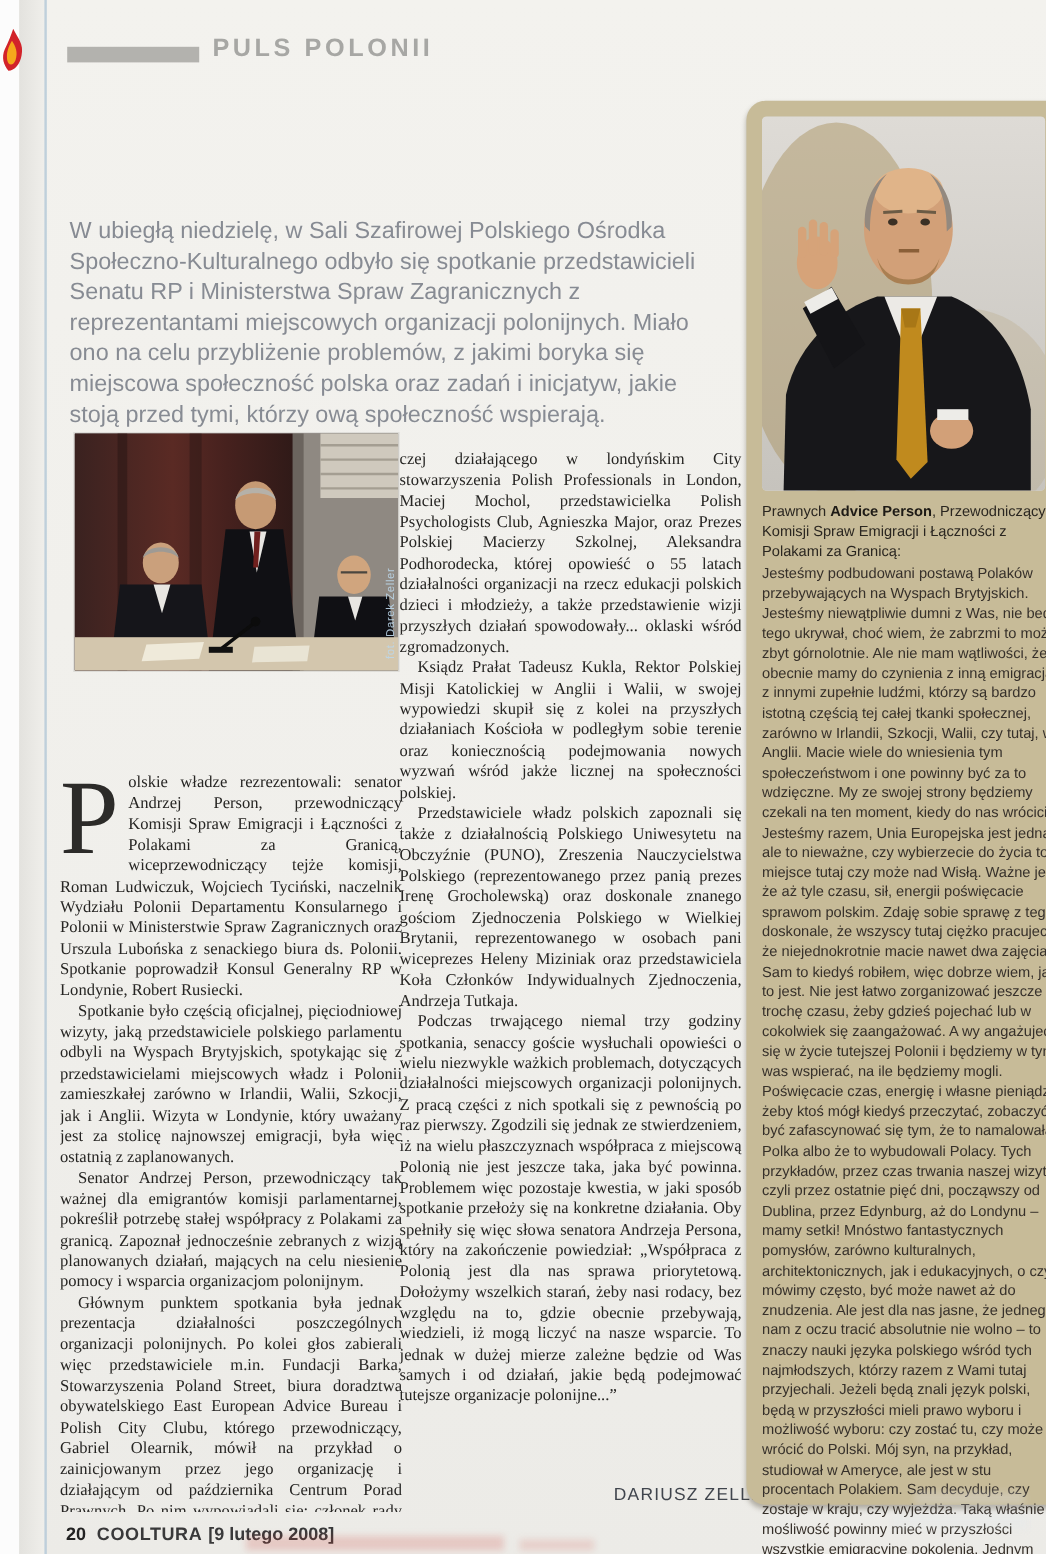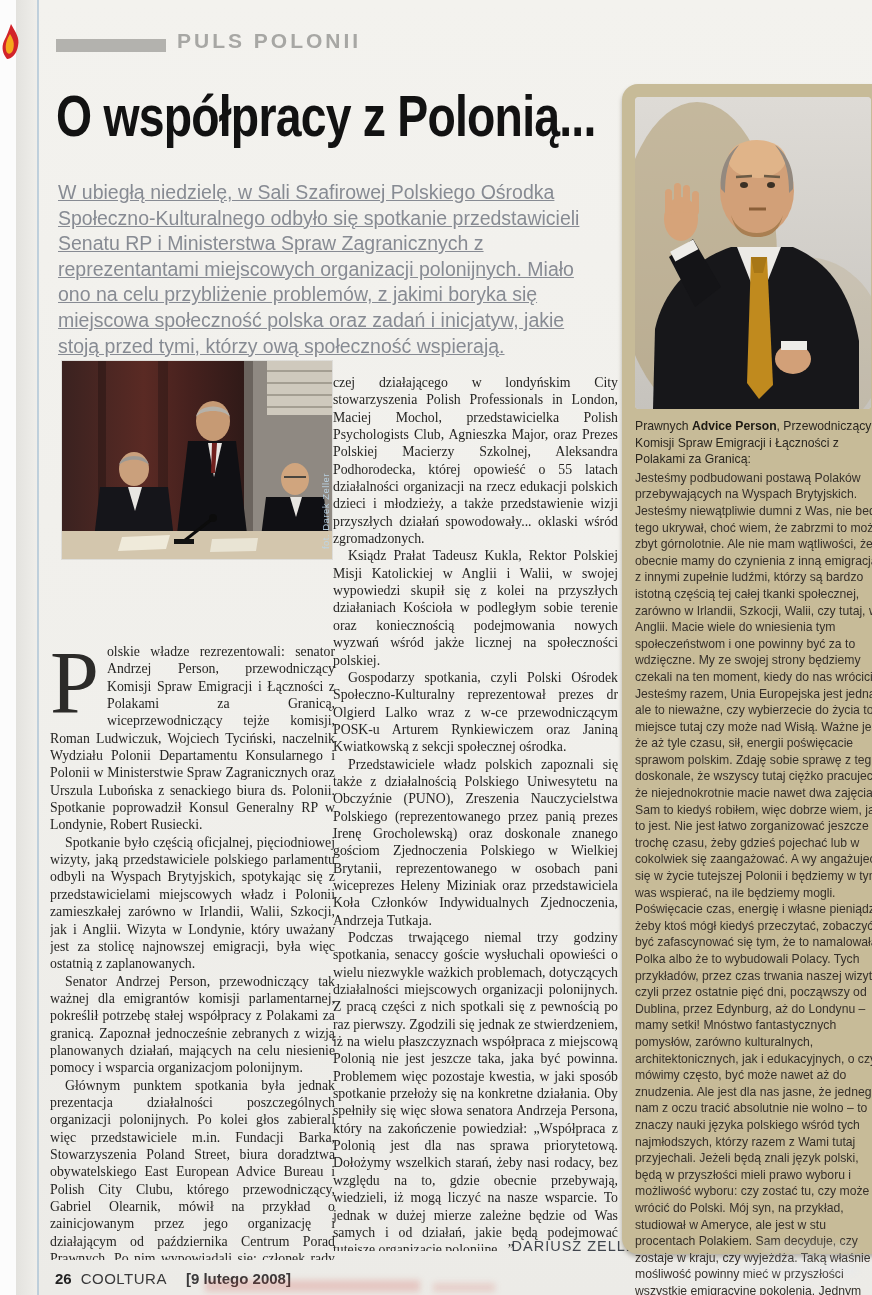--- a/index.html
+++ b/index.html
@@ -15,21 +15,21 @@
   .flame{position:absolute;left:1px;top:23px;}
   .section-bar{position:absolute;left:56px;top:39px;width:110px;height:13px;background:#b3b2ae;}
   .section-label{position:absolute;left:177px;top:29px;font-size:21px;font-weight:700;
                  letter-spacing:3px;color:#a7a7a4;text-align:right;}
 
   .title{position:absolute;left:56px;top:82px;margin:0;white-space:nowrap;}
   .title-inner{display:inline-block;transform:scaleX(.8);transform-origin:0 0;
                font-size:58px;font-weight:700;letter-spacing:-1px;color:#121212;}
 
   .lead{position:absolute;left:58px;top:180px;width:532px;margin:0;
-        font-size:19.5px;line-height:25.6px;color:#878b93;text-decoration:underline;}
+        font-size:19.5px;line-height:25.6px;color:#878b93;}
 
   .photo-left{position:absolute;left:62px;top:361px;width:270px;height:198px;overflow:hidden;
               box-shadow:0 0 0 1px rgba(0,0,0,.08);}
   .photo-credit{position:absolute;right:1px;top:112px;writing-mode:vertical-rl;transform:rotate(180deg);
                 font-size:9.5px;color:#bcd7ea;letter-spacing:.5px;opacity:.9;}
   .photo-caption{position:absolute;left:60px;top:572px;width:274px;
                  font-size:13.5px;font-weight:700;line-height:18.5px;color:#17181c;}
 
   .col{position:absolute;font-family:"Liberation Serif",serif;font-size:13.8px;line-height:17.35px;
        color:#262523;text-align:justify;overflow:hidden;}
@@ -47,21 +47,21 @@
   .panel-photo{position:absolute;left:13px;top:13px;width:236px;height:312px;border-radius:4px;
                overflow:hidden;background:#d8d5d0;}
   .panel-text{position:absolute;left:13px;top:334px;width:252px;
               font-size:12.2px;line-height:16.6px;color:#36302a;}
   .panel-text .cap{color:#2a2620;}
   .panel-text .cap.bold{font-weight:700;color:#1d1a15;}
   .panel-quote{margin-top:2px;}
 
   .footer{position:absolute;left:55px;top:1270px;font-size:15px;color:#39393a;}
   .footer .pg{font-weight:800;margin-right:9px;color:#222;}
-  .footer .mag{font-weight:400;letter-spacing:.5px;margin-right:19px;}
+  .footer .mag{font-weight:700;letter-spacing:.5px;margin-right:5px;}
   .footer .date{font-weight:700;}
 
   .ghost{position:absolute;filter:blur(3px);pointer-events:none;}
   .ghost-red1{left:205px;top:1280px;width:215px;height:12px;background:rgba(205,60,48,.20);}
   .ghost-red2{left:433px;top:1283px;width:62px;height:9px;background:rgba(205,60,48,.16);}
   .ghost-num1{left:762px;top:1243px;width:92px;height:11px;background:rgba(225,230,240,.30);}
   .ghost-num2{left:744px;top:1263px;width:112px;height:11px;background:rgba(225,230,240,.25);}
 </style>
 </head>
 <body>
@@ -71,21 +71,20 @@
   <div class="scan-shade"></div>
   <div class="blue-line"></div>
 
   <svg class="flame" width="20" height="38" viewBox="0 0 20 38">
     <path d="M10,1 C14,9 19,14 17,23 C16,30 11,36 6,36 C2,31 0,25 3,18 C6,12 8,7 10,1 Z" fill="#d2232a"></path>
     <path d="M9,11 C12,16 14,20 12,27 C10,32 6,32 5,27 C4,21 6,16 9,11 Z" fill="#f5a81c"></path>
   </svg>
   <div class="section-bar"></div>
   <div class="section-label">PULS POLONII</div>
 
-  <h1 class="title"><span class="title-inner">O współpracy z Polonią...</span></h1>
   <p class="lead">W ubiegłą niedzielę, w Sali Szafirowej Polskiego Ośrodka Społeczno-Kulturalnego odbyło się spotkanie przedstawicieli Senatu RP i Ministerstwa Spraw Zagranicznych z reprezentantami miejscowych organizacji polonijnych. Miało ono na celu przybliżenie problemów, z jakimi boryka się miejscowa społeczność polska oraz zadań i inicjatyw, jakie stoją przed tymi, którzy ową społeczność wspierają.</p>
 
   <div class="photo-left">
     <svg width="270" height="198" viewBox="0 0 270 198">
       <defs>
         <linearGradient id="curt" x1="0" y1="0" x2="1" y2="0">
           <stop offset="0" stop-color="#3a2220"></stop>
             <stop offset=".45" stop-color="#5a2a24"></stop>
           <stop offset=".7" stop-color="#46211e"></stop>
             <stop offset="1" stop-color="#301a18"></stop>
@@ -133,21 +132,20 @@
 
   <div class="col col1">
     <p><span class="dropcap">P</span><span>olskie władze rezrezentowali: senator Andrzej Person, przewodniczący Komisji Spraw Emigracji i Łączności z Polakami za Granicą, wiceprzewodniczący tejże komisji, Roman Ludwiczuk, Wojciech Tyciński, naczelnik Wydziału Polonii Departamentu Konsularnego i Polonii w Ministerstwie Spraw Zagranicznych oraz Urszula Lubońska z senackiego biura ds. Polonii. Spotkanie poprowadził Konsul Generalny RP w Londynie, Robert Rusiecki.</span></p>
     <p class="ind">Spotkanie było częścią oficjalnej, pięciodniowej wizyty, jaką przedstawiciele polskiego parlamentu odbyli na Wyspach Brytyjskich, spotykając się z przedstawicielami miejscowych władz i Polonii zamieszkałej zarówno w Irlandii, Walii, Szkocji, jak i Anglii. Wizyta w Londynie, który uważany jest za stolicę najnowszej emigracji, była więc ostatnią z zaplanowanych.</p>
     <p class="ind">Senator Andrzej Person, przewodniczący tak ważnej dla emigrantów komisji parlamentarnej, pokreślił potrzebę stałej współpracy z Polakami za granicą. Zapoznał jednocześnie zebranych z wizją planowanych działań, mających na celu niesienie pomocy i wsparcia organizacjom polonijnym.</p>
     <p class="ind">Głównym punktem spotkania była jednak prezentacja działalności poszczególnych organizacji polonijnych. Po kolei głos zabierali więc przedstawiciele m.in. Fundacji Barka, Stowarzyszenia Poland Street, biura doradztwa obywatelskiego East European Advice Bureau i Polish City Clubu, którego przewodniczący, Gabriel Olearnik, mówił na przykład o zainicjowanym przez jego organizację i działającym od października Centrum Porad Prawnych. Po nim wypowiadali się: członek rady wykonaw-</p>
   </div>
   <div class="col col2">
     <p>czej działającego w londyńskim City stowarzyszenia Polish Professionals in London, Maciej Mochol, przedstawicielka Polish Psychologists Club, Agnieszka Major, oraz Prezes Polskiej Macierzy Szkolnej, Aleksandra Podhorodecka, której opowieść o 55 latach działalności organizacji na rzecz edukacji polskich dzieci i młodzieży, a także przedstawienie wizji przyszłych działań spowodowały... oklaski wśród zgromadzonych.</p>
     <p class="ind">Ksiądz Prałat Tadeusz Kukla, Rektor Polskiej Misji Katolickiej w Anglii i Walii, w swojej wypowiedzi skupił się z kolei na przyszłych działaniach Kościoła w podległym sobie terenie oraz koniecznością podejmowania nowych wyzwań wśród jakże licznej na społeczności polskiej.</p>
-    <p class="ind">Gospodarzy spotkania, czyli Polski Ośrodek Społeczno-Kulturalny reprezentował prezes dr Olgierd Lalko wraz z w-ce przewodniczącym POSK-u Arturem Rynkiewiczem oraz Janiną Kwiatkowską z sekcji społecznej ośrodka.</p>
     <p class="ind">Przedstawiciele władz polskich zapoznali się także z działalnością Polskiego Uniwesytetu na Obczyźnie (PUNO), Zreszenia Nauczycielstwa Polskiego (reprezentowanego przez panią prezes Irenę Grocholewską) oraz doskonale znanego gościom Zjednoczenia Polskiego w Wielkiej Brytanii, reprezentowanego w osobach pani wiceprezes Heleny Miziniak oraz przedstawiciela Koła Członków Indywidualnych Zjednoczenia, Andrzeja Tutkaja.</p>
     <p class="ind">Podczas trwającego niemal trzy godziny spotkania, senaccy goście wysłuchali opowieści o wielu niezwykle ważkich problemach, dotyczących działalności miejscowych organizacji polonijnych. Z pracą części z nich spotkali się z pewnością po raz pierwszy. Zgodzili się jednak ze stwierdzeniem, iż na wielu płaszczyznach współpraca z miejscową Polonią nie jest jeszcze taka, jaka być powinna. Problemem więc pozostaje kwestia, w jaki sposób spotkanie przełoży się na konkretne działania. Oby spełniły się więc słowa senatora Andrzeja Persona, który na zakończenie powiedział: „Współpraca z Polonią jest dla nas sprawa priorytetową. Dołożymy wszelkich starań, żeby nasi rodacy, bez względu na to, gdzie obecnie przebywają, wiedzieli, iż mogą liczyć na nasze wsparcie. To jednak w dużej mierze zależne będzie od Was samych i od działań, jakie będą podejmować tutejsze organizacje polonijne...”</p>
   </div>
   <div class="author">DARIUSZ ZELLER</div>
 
   <aside class="panel">
     <div class="panel-photo">
       <svg width="236" height="312" viewBox="0 0 236 312">
         <defs>
           <linearGradient id="pbg" x1="0" y1="0" x2="0" y2="1">
@@ -190,20 +188,20 @@
         <rect x="146" y="244" width="26" height="9" fill="#edece8"></rect>
       </svg>
     </div>
     <div class="panel-text">
       <span class="cap">Prawnych </span><span class="cap bold">Advice Person</span><span class="cap">, Przewodniczący Komisji Spraw Emigracji i Łączności z Polakami za Granicą:</span>
       <div class="panel-quote">Jesteśmy podbudowani postawą Polaków przebywających na Wyspach Brytyjskich. Jesteśmy niewątpliwie dumni z Was, nie bedę tego ukrywał, choć wiem, że zabrzmi to może zbyt górnolotnie. Ale nie mam wątliwości, że obecnie mamy do czynienia z inną emigracją, z innymi zupełnie ludźmi, którzy są bardzo istotną częścią tej całej tkanki społecznej, zarówno w Irlandii, Szkocji, Walii, czy tutaj, w Anglii. Macie wiele do wniesienia tym społeczeństwom i one powinny być za to wdzięczne. My ze swojej strony będziemy czekali na ten moment, kiedy do nas wrócicie. Jesteśmy razem, Unia Europejska jest jedna, ale to nieważne, czy wybierzecie do życia to miejsce tutaj czy może nad Wisłą. Ważne jest, że aż tyle czasu, sił, energii poświęcacie sprawom polskim. Zdaję sobie sprawę z tego doskonale, że wszyscy tutaj ciężko pracujecie, że niejednokrotnie macie nawet dwa zajęcia. Sam to kiedyś robiłem, więc dobrze wiem, jak to jest. Nie jest łatwo zorganizować jeszcze trochę czasu, żeby gdzieś pojechać lub w cokolwiek się zaangażować. A wy angażujecie się w życie tutejszej Polonii i będziemy w tym was wspierać, na ile będziemy mogli. Poświęcacie czas, energię i własne pieniądze, żeby ktoś mógł kiedyś przeczytać, zobaczyć i być zafascynować się tym, że to namalowała Polka albo że to wybudowali Polacy. Tych przykładów, przez czas trwania naszej wizyty, czyli przez ostatnie pięć dni, począwszy od Dublina, przez Edynburg, aż do Londynu – mamy setki! Mnóstwo fantastycznych pomysłów, zarówno kulturalnych, architektonicznych, jak i edukacyjnych, o czym mówimy często, być może nawet aż do znudzenia. Ale jest dla nas jasne, że jednego nam z oczu tracić absolutnie nie wolno – to znaczy nauki języka polskiego wśród tych najmłodszych, którzy razem z Wami tutaj przyjechali. Jeżeli będą znali język polski, będą w przyszłości mieli prawo wyboru i możliwość wyboru: czy zostać tu, czy może wrócić do Polski. Mój syn, na przykład, studiował w Ameryce, ale jest w stu procentach Polakiem. Sam decyduje, czy zostaje w kraju, czy wyjeżdża. Taką właśnie mośliwość powinny mieć w przyszłości wszystkie emigracyjne pokolenia. Jednym słowem, jest to nasz obowiązek, żebyście tę szansę chcieli i mogli wykorzystać. A my ze swej strony zrobimy wszystko, aby wam w tym pomóc.</div>
     </div>
   </aside>
 
   <div class="footer">
-    <span class="pg">26</span><span class="mag">COOLTURA</span><span class="date">[9 lutego 2008]</span>
+    <span class="pg">20</span><span class="mag">COOLTURA</span><span class="date">[9 lutego 2008]</span>
   </div>
 
   <div class="ghost ghost-red1"></div>
   <div class="ghost ghost-red2"></div>
   <div class="ghost ghost-num1"></div>
   <div class="ghost ghost-num2"></div>
 </div>
 
 </body></html>

